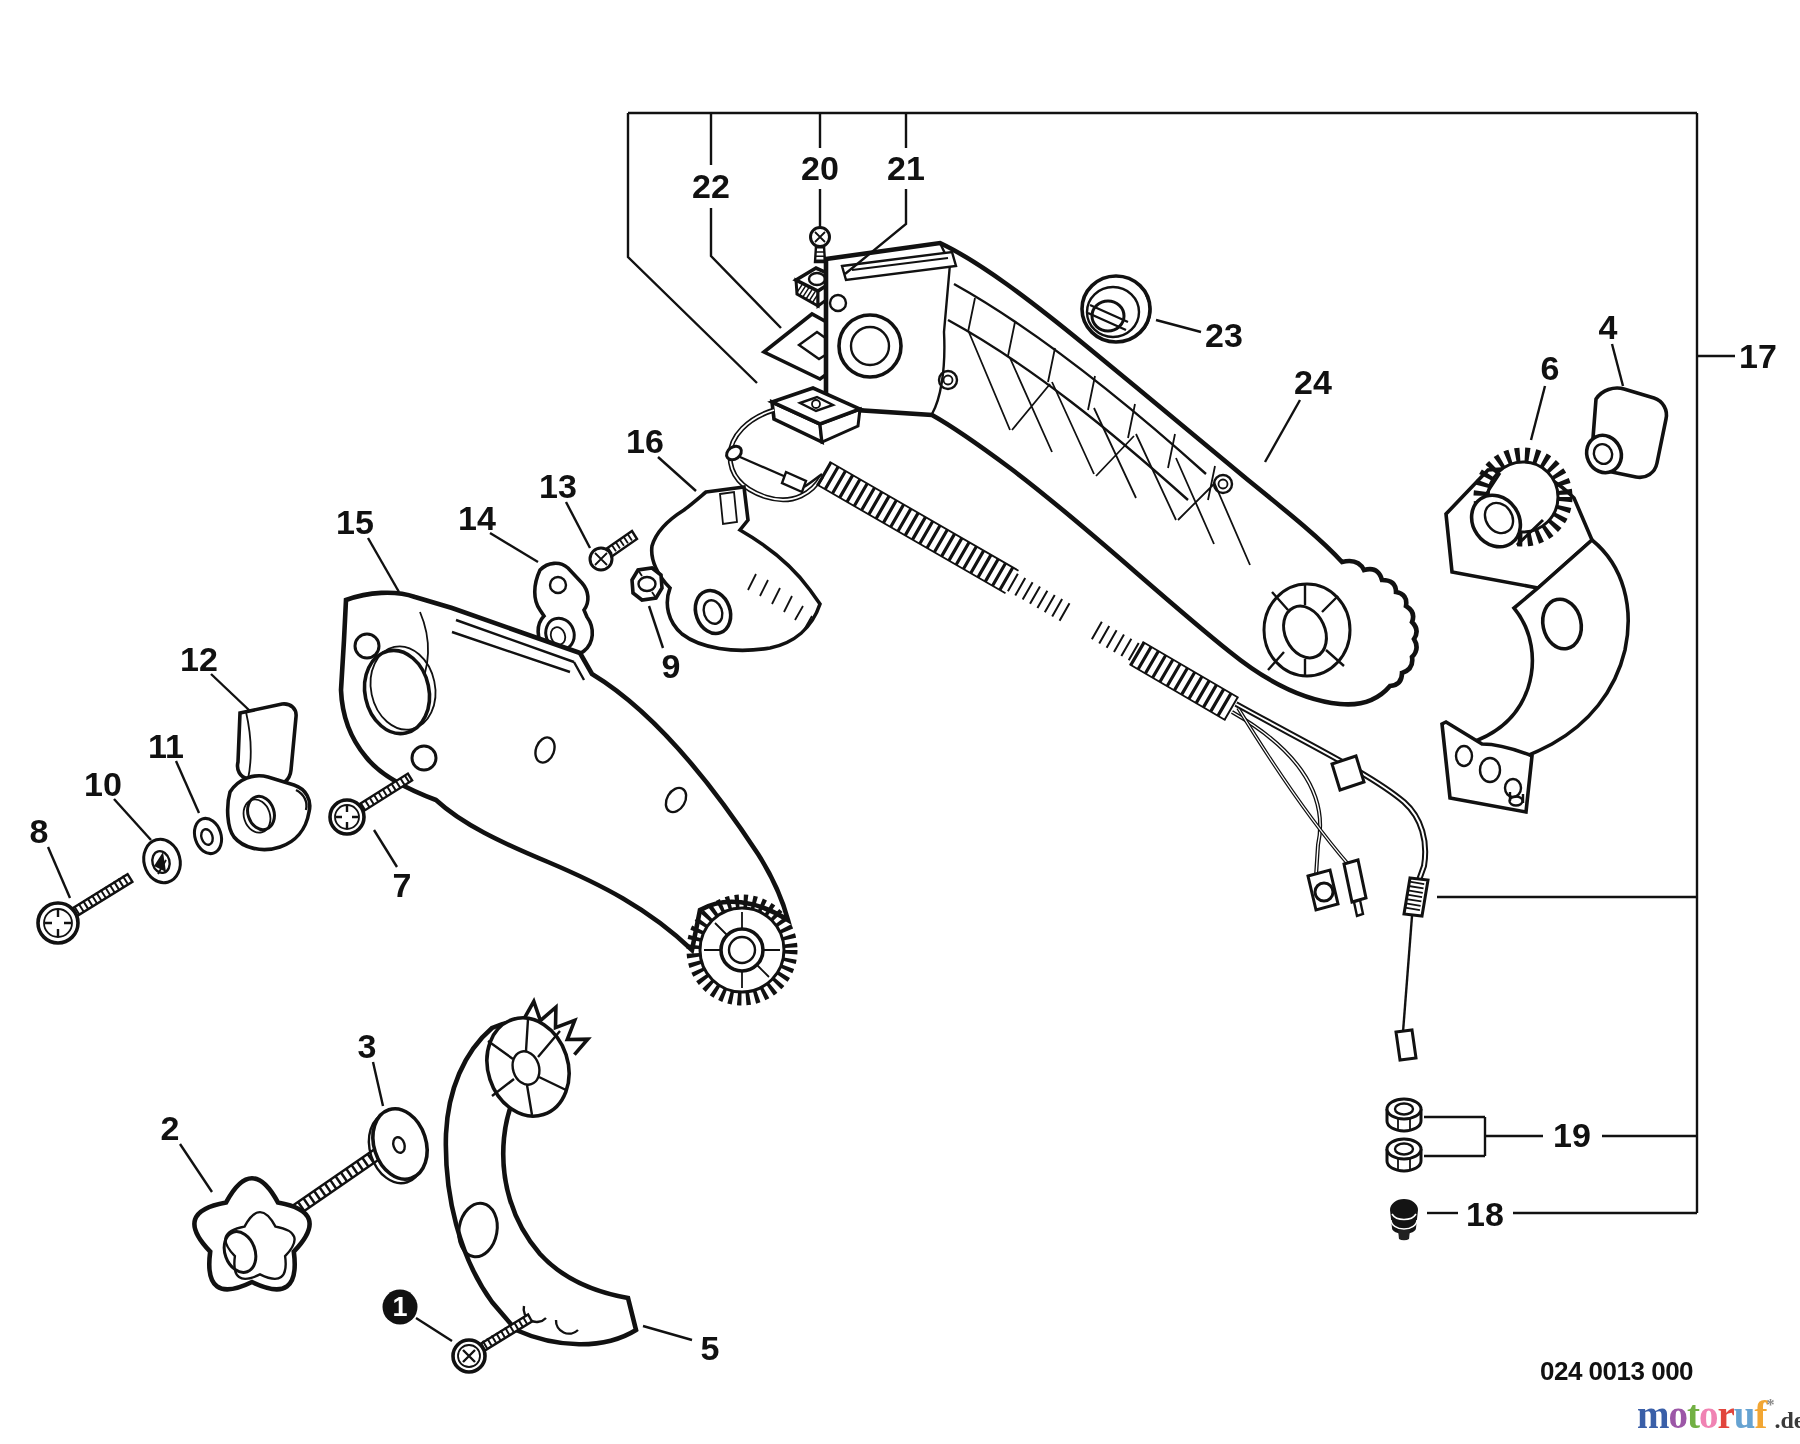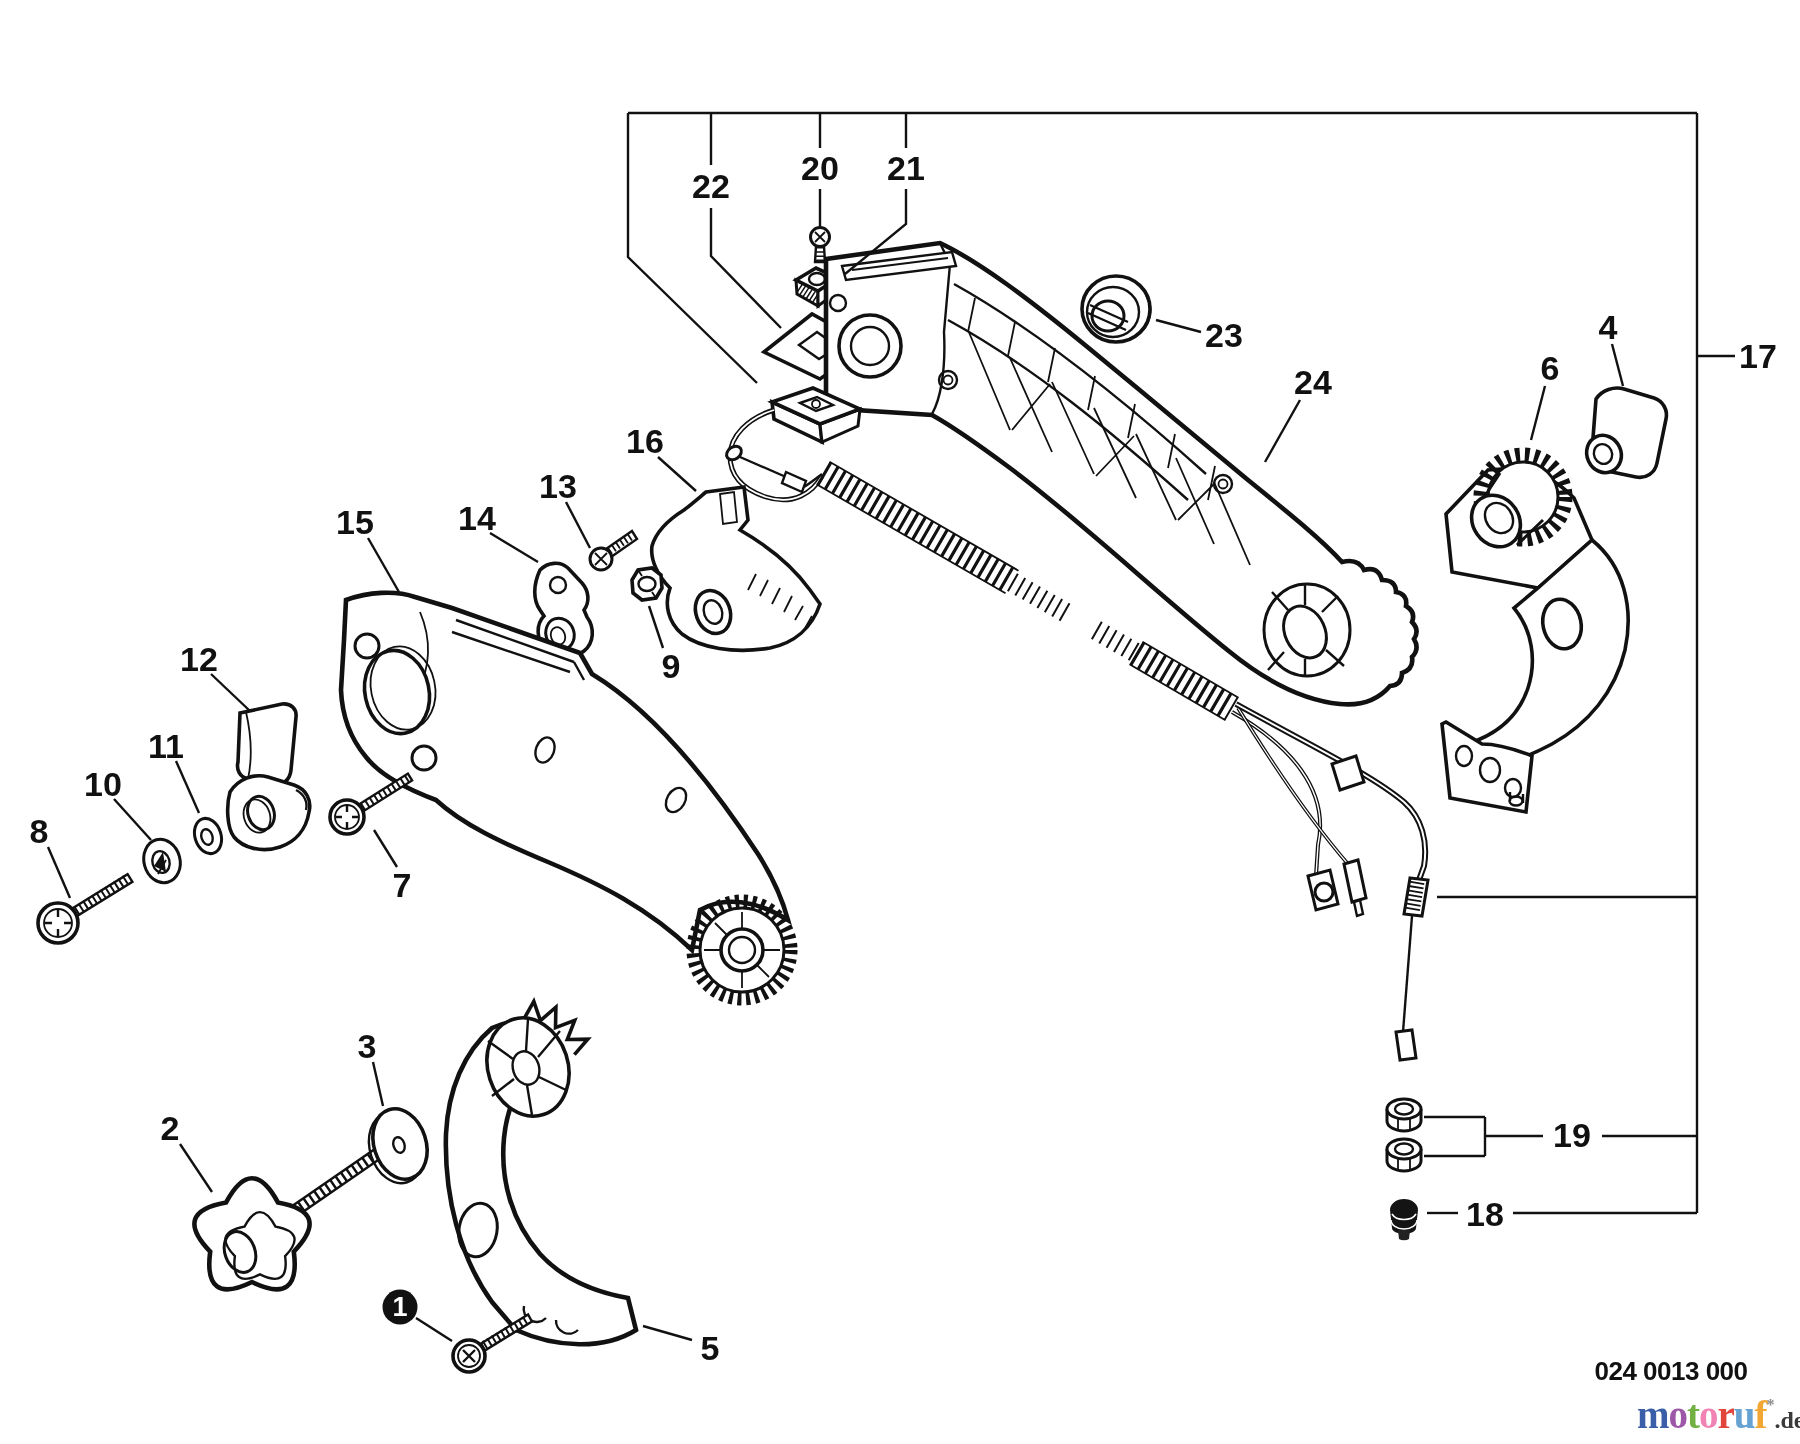--- a/index.html
+++ b/index.html
@@ -11,23 +11,23 @@
   .wf{fill:#fff;stroke:#111;}
   .o5{stroke-width:4.6px;}
   .o4{stroke-width:3.6px;}
   .o3{stroke-width:3px;}
   .o2{stroke-width:2.4px;}
   .o1{stroke-width:1.8px;}
   .callout-line{fill:none;stroke:#111;stroke-width:2.4px;}
   .callout-text{font:700 34px "Liberation Sans",sans-serif;fill:#111;}
   .callout-badge{fill:#111;stroke:none;}
   .callout-text-inv{font:700 27px "Liberation Sans",sans-serif;fill:#fff;}
-  #footer-part-number{position:absolute;left:1586px;top:1356px;width:170px;
+  #footer-part-number{position:absolute;left:1540px;top:1356px;width:170px;
       font:700 26px "Liberation Sans",sans-serif;letter-spacing:-0.5px;color:#111;
-      text-align:center;white-space:nowrap;}
+      text-align:left;white-space:nowrap;}
   #brand-logo{position:absolute;left:1637px;top:1392px;
       font:700 39px "Liberation Serif",serif;letter-spacing:-1px;white-space:nowrap;cursor:pointer;}
   #brand-logo .tm{font-size:16px;vertical-align:18px;letter-spacing:0;}
   #brand-logo .suffix{font-size:24px;letter-spacing:0;}
 </style>
 </head>
 <body>
 
 <div id="stage">
 

